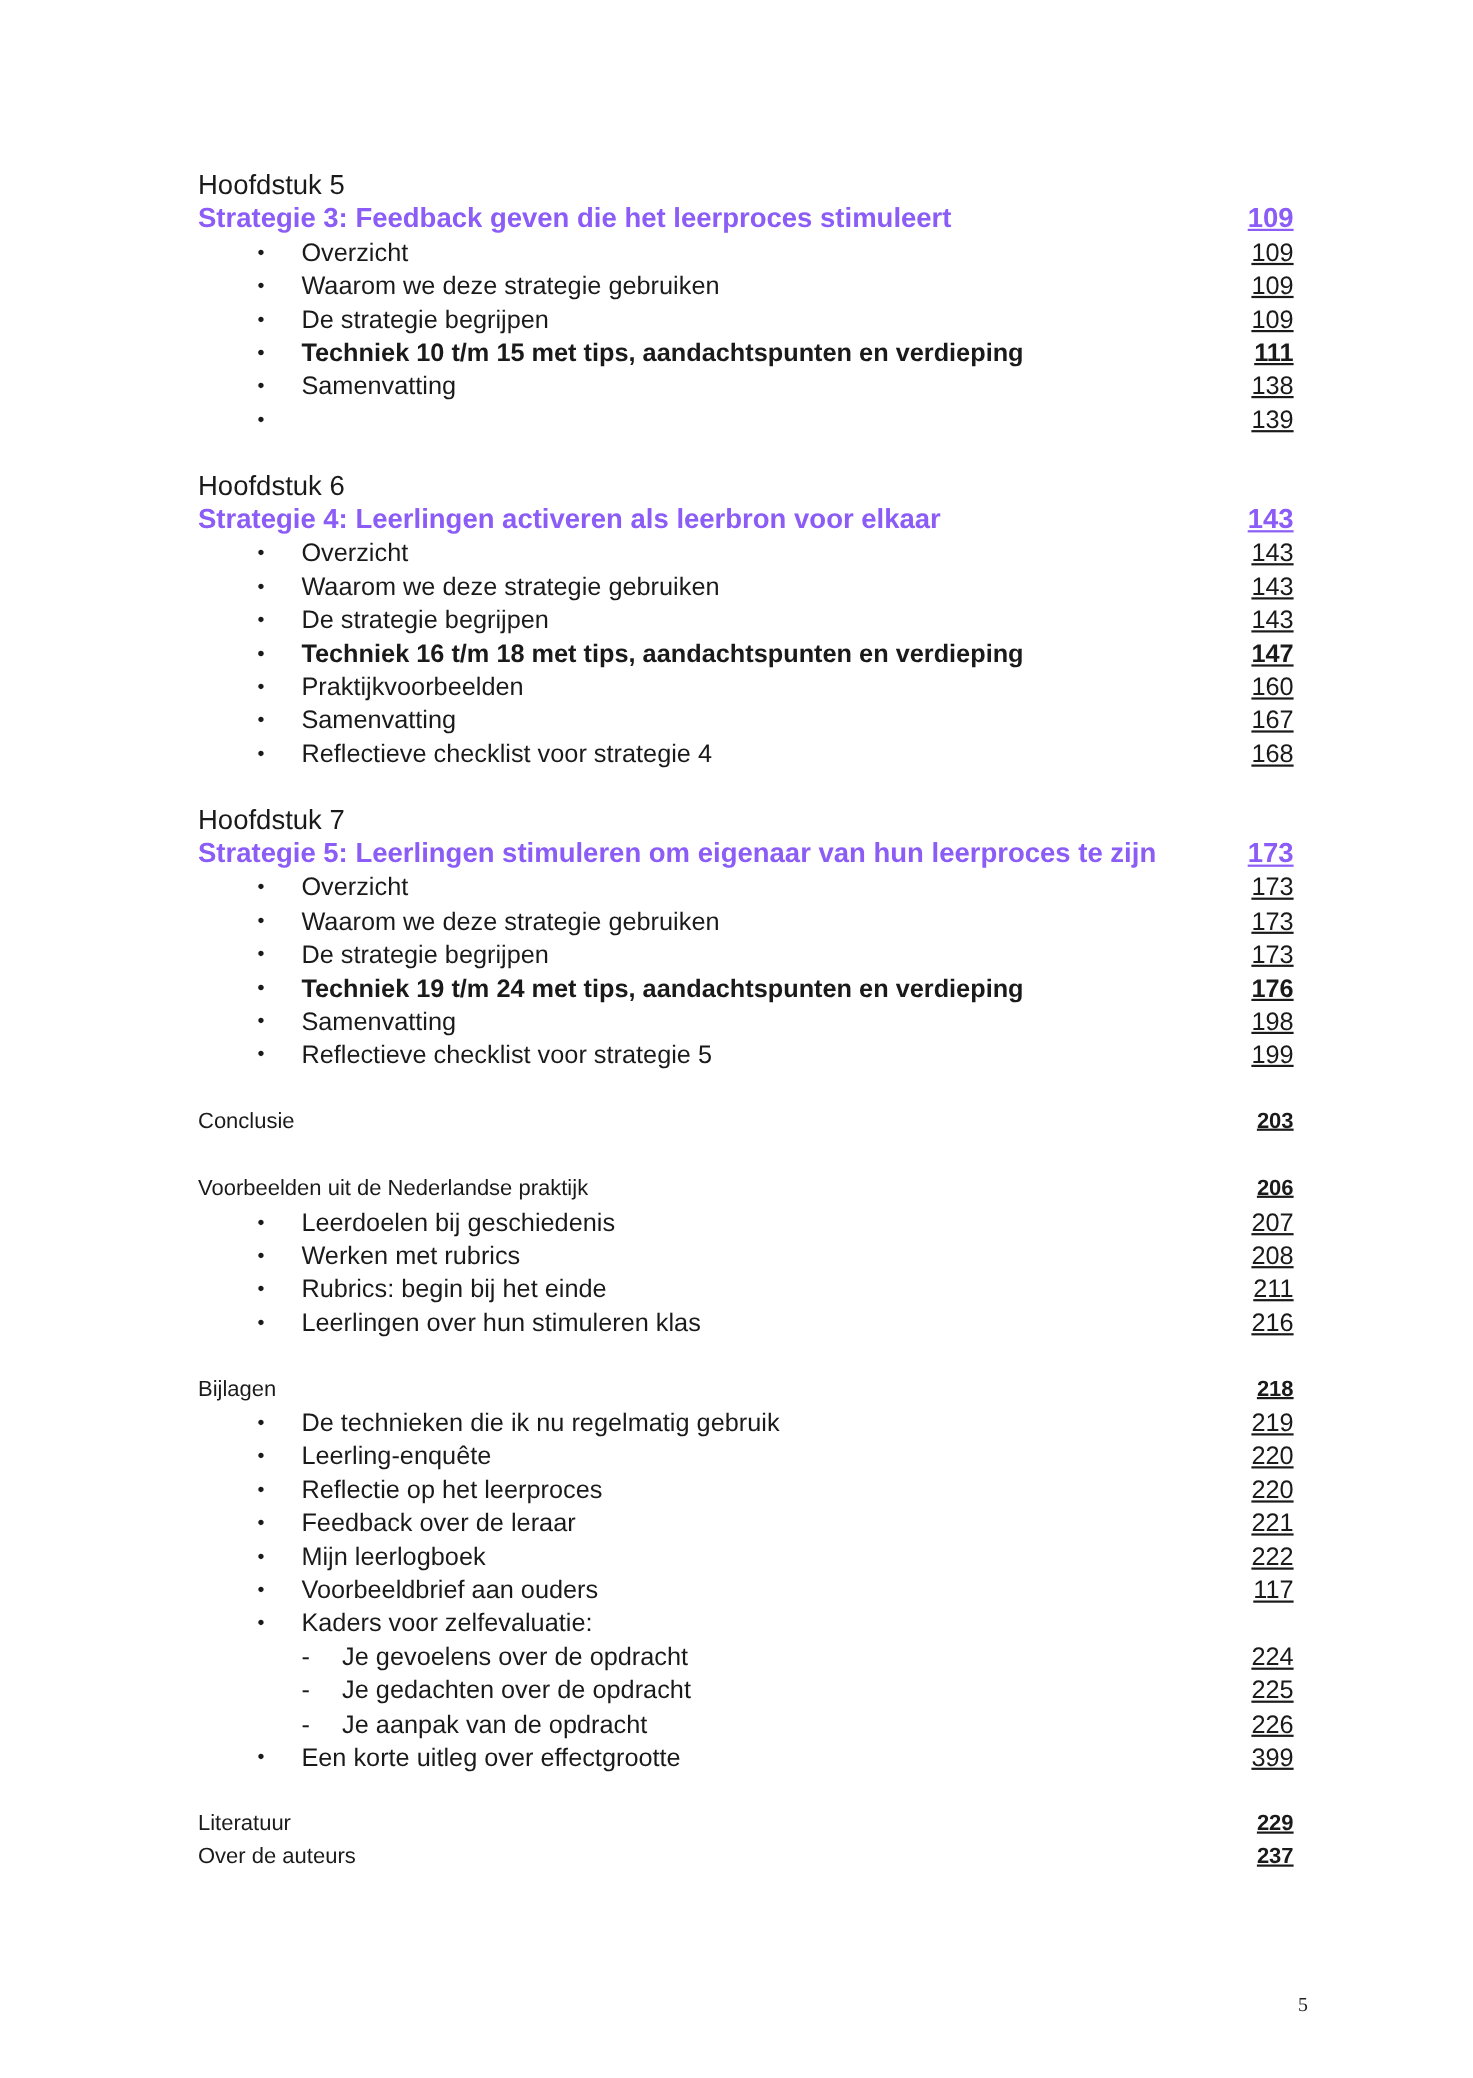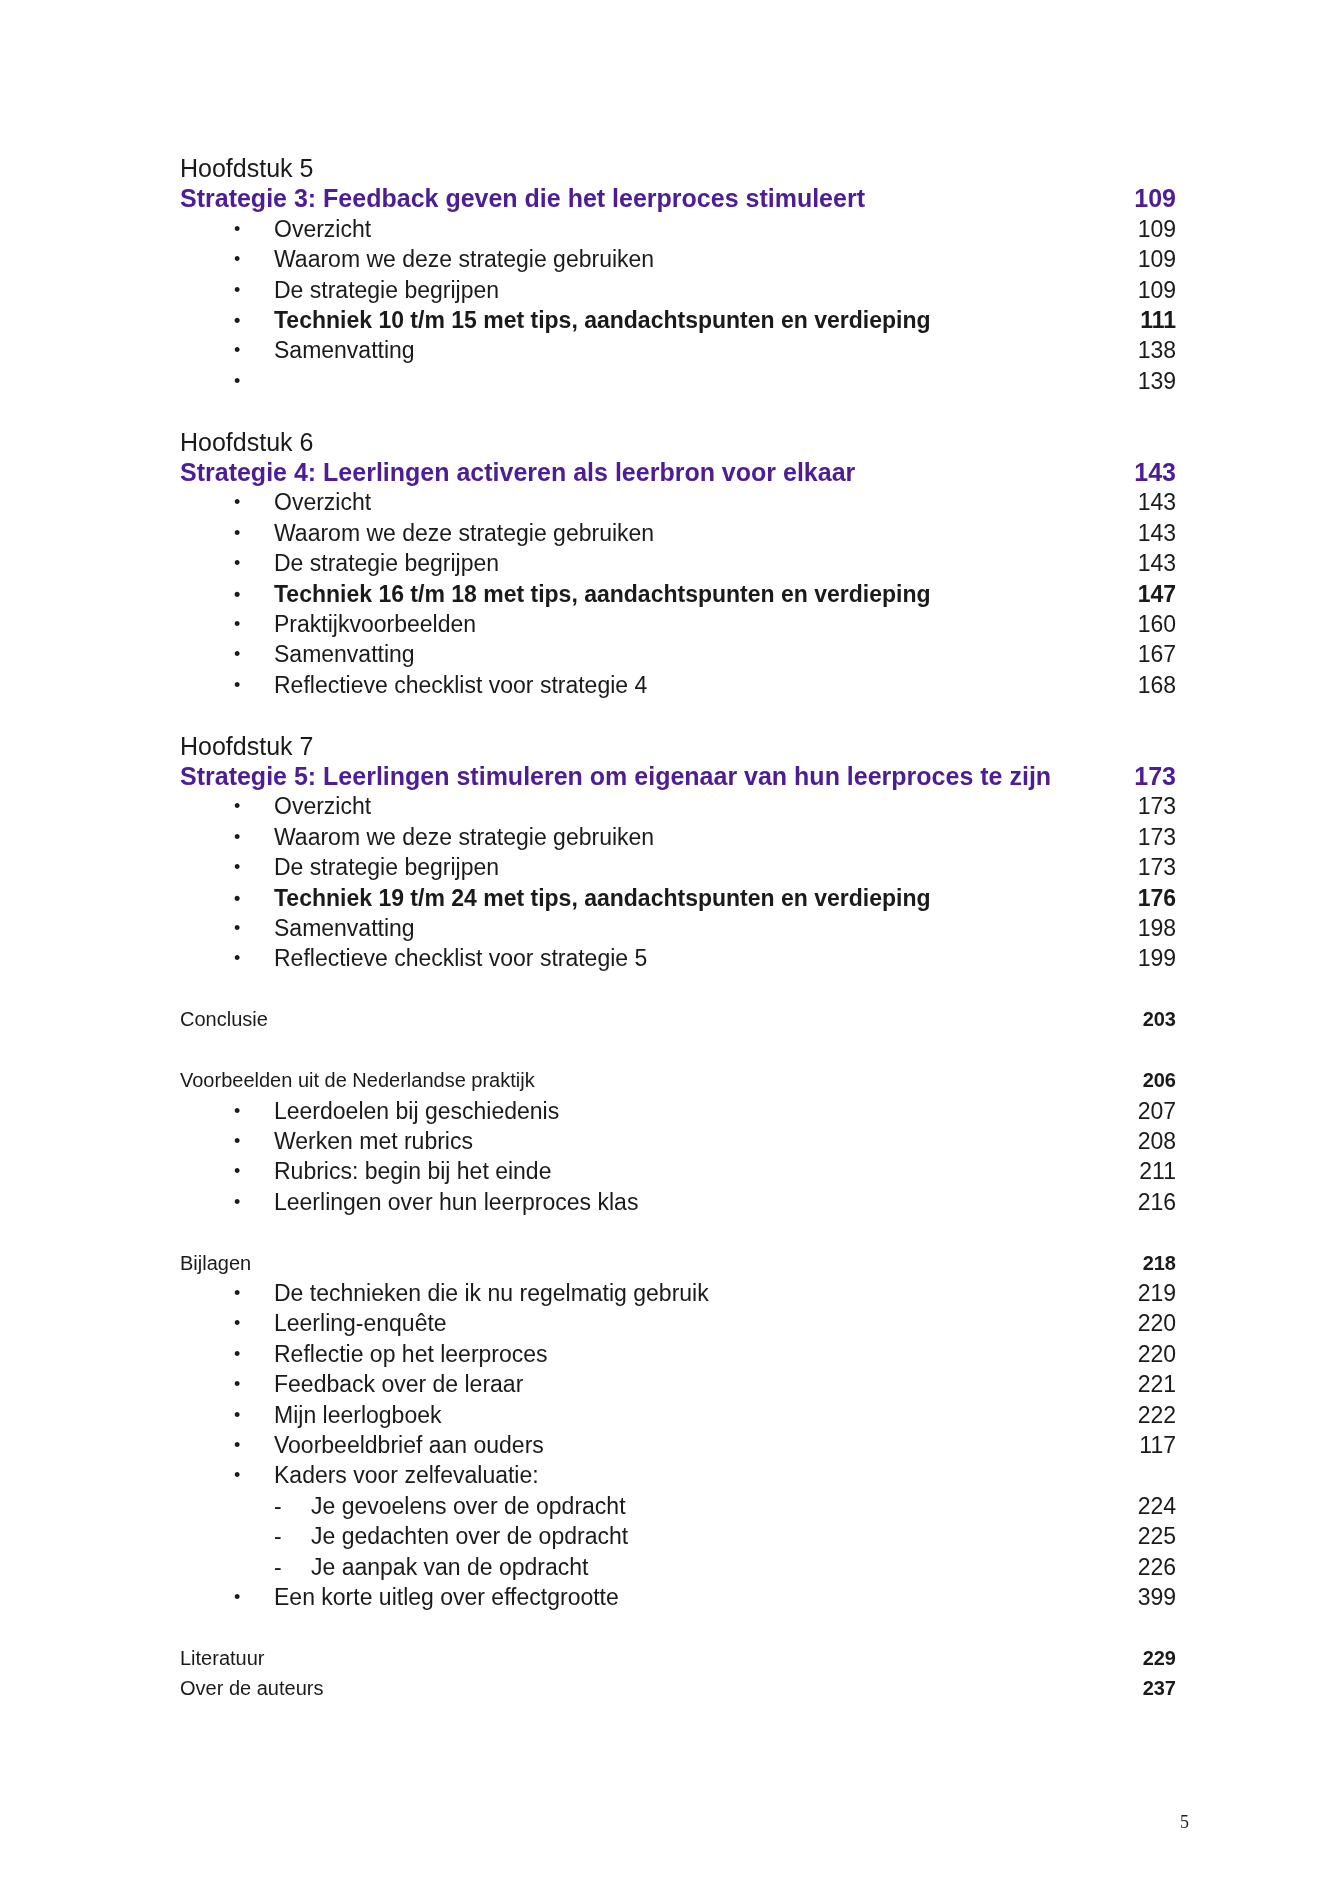--- a/index.html
+++ b/index.html
@@ -1,22 +1,22 @@
 <!DOCTYPE html>
 <html><head>
 <meta charset="utf-8">
 <style>
   html, body { margin: 0; padding: 0; background: #ffffff; }
   body { width: 1339px; height: 1889px; position: relative; overflow: hidden;
          font-family: "Liberation Sans", sans-serif; color: #1a1a1a; }
   .toc { position: absolute; left: 156px; top: 153px; width: 1020px; }
   .row { position: relative; height: 30.4px; line-height: 30.4px; font-size: 23px; white-space: nowrap; margin-left: 24px; }
-  .row .pg { position: absolute; right: 0; top: 0; }
+  .row .pg { position: absolute; right: 0; top: 0; text-decoration: underline; }
   .chapter-label { font-size: 25px; }
-  .strategy { color: #4c1d95; font-weight: bold; font-size: 25px; }
+  .strategy { color: #8b5cf6; font-weight: bold; font-size: 25px; }
   .section { font-size: 20px; }
   .bullet-row .dot { position: absolute; left: 54px; top: 0; font-size: 18px; }
   .bullet-row .txt { position: absolute; left: 94px; top: 0; text-align: right; }
   .dash-row .dash { position: absolute; left: 94px; top: 0; }
   .dash-row .txt { position: absolute; left: 131px; top: 0; }
   .bold { font-weight: bold; }
   .gap { height: 30.5px; }
   .page-number { position: absolute; left: 1180px; top: 1812px; font-family: "Liberation Serif", serif; font-size: 18px; color: #222; }
 </style>
 </head>
@@ -159,21 +159,21 @@
       <span class="txt">Werken met rubrics</span>
       <span class="pg">208</span>
     </div>
   <div class="row bullet-row">
       <span class="dot">•</span>
       <span class="txt">Rubrics: begin bij het einde</span>
       <span class="pg">211</span>
     </div>
   <div class="row bullet-row">
       <span class="dot">•</span>
-      <span class="txt">Leerlingen over hun leerproces klas</span>
+      <span class="txt">Leerlingen over hun stimuleren klas</span>
       <span class="pg">216</span>
     </div>
   <div class="gap"></div>
 
   <div class="row section">
     <span>Bijlagen</span>
     <span class="pg bold">218</span>
   </div>
   <div class="row bullet-row">
       <span class="dot">•</span>

